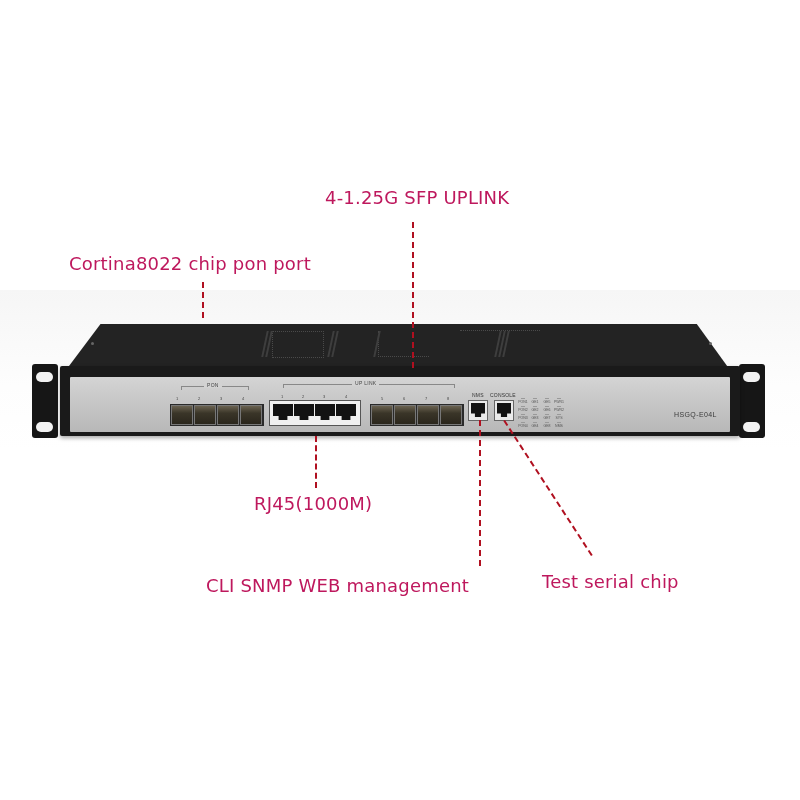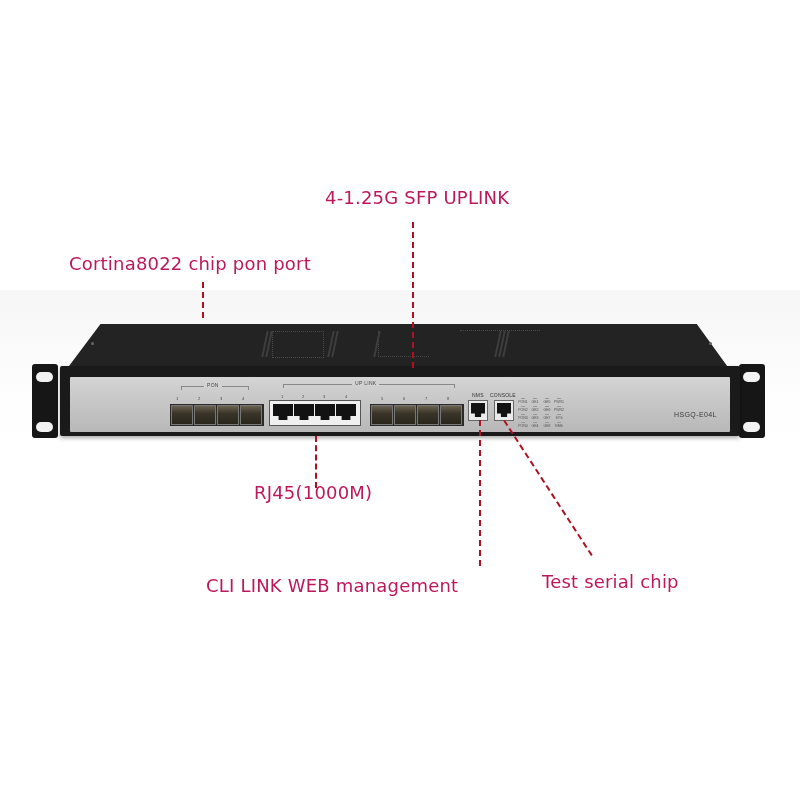--- a/index.html
+++ b/index.html
@@ -36,22 +36,22 @@
   .model { position:absolute; left:674px; top:411px; font-family:"Liberation Sans", sans-serif; font-size:7px; color:#3a3a3a; letter-spacing:0.4px; }
   .screw { position:absolute; width:3px; height:3px; border-radius:50%; background:#666; }
 </style>
 </head>
 <body>
 
 <div class="bg-band"></div>
 
 <div class="label" style="left:325px; top:187px;">4-1.25G SFP UPLINK</div>
 <div class="label" style="left:69px; top:253px;">Cortina8022 chip pon port</div>
-<div class="label" style="left:254px; top:482px;">RJ45(1000M)</div>
-<div class="label" style="left:206px; top:575px;">CLI LINK WEB management</div>
+<div class="label" style="left:254px; top:493px;">RJ45(1000M)</div>
+<div class="label" style="left:206px; top:575px;">CLI SNMP WEB management</div>
 <div class="label" style="left:542px; top:571px;">Test serial chip</div>
 
 <div class="top-cover"></div>
 <div class="vent" style="left:272px; top:331px; width:50px; height:25px;"></div>
 <div class="vent-slash" style="left:264px; top:331px; height:26px;"></div>
 <div class="vent-slash" style="left:268px; top:331px; height:26px;"></div>
 <div class="vent-slash" style="left:330px; top:331px; height:26px;"></div>
 <div class="vent-slash" style="left:334px; top:331px; height:26px;"></div>
 <div class="vent" style="left:378px; top:331px; width:50px; height:25px; border-top:none; border-right:none;"></div>
 <div class="vent-slash" style="left:376px; top:331px; height:26px;"></div>

